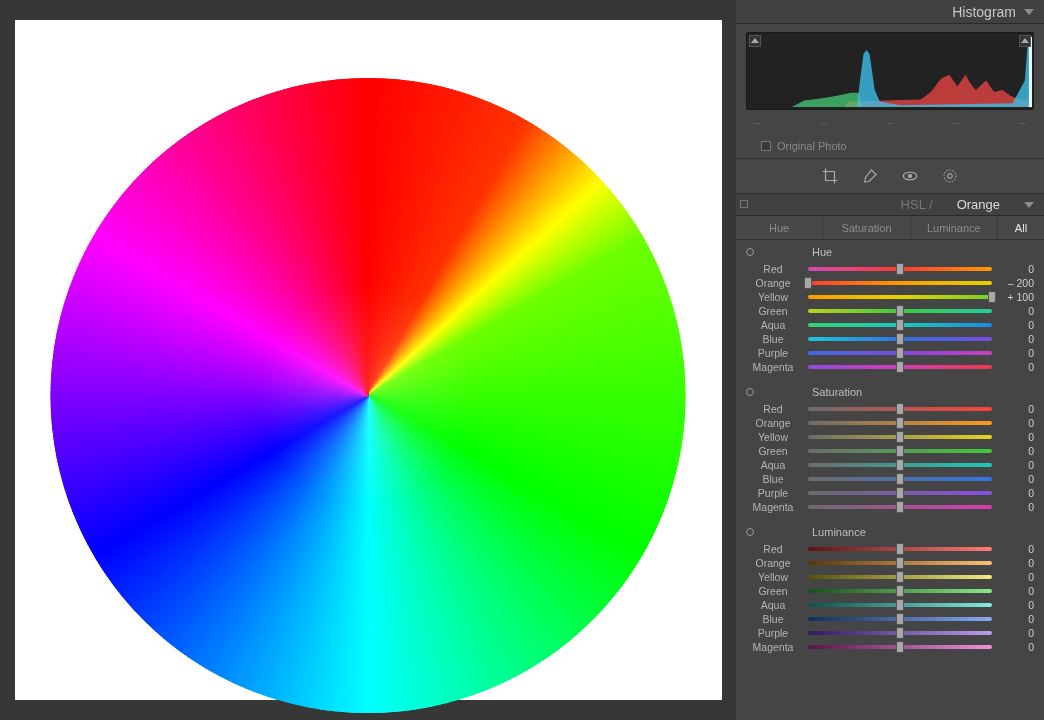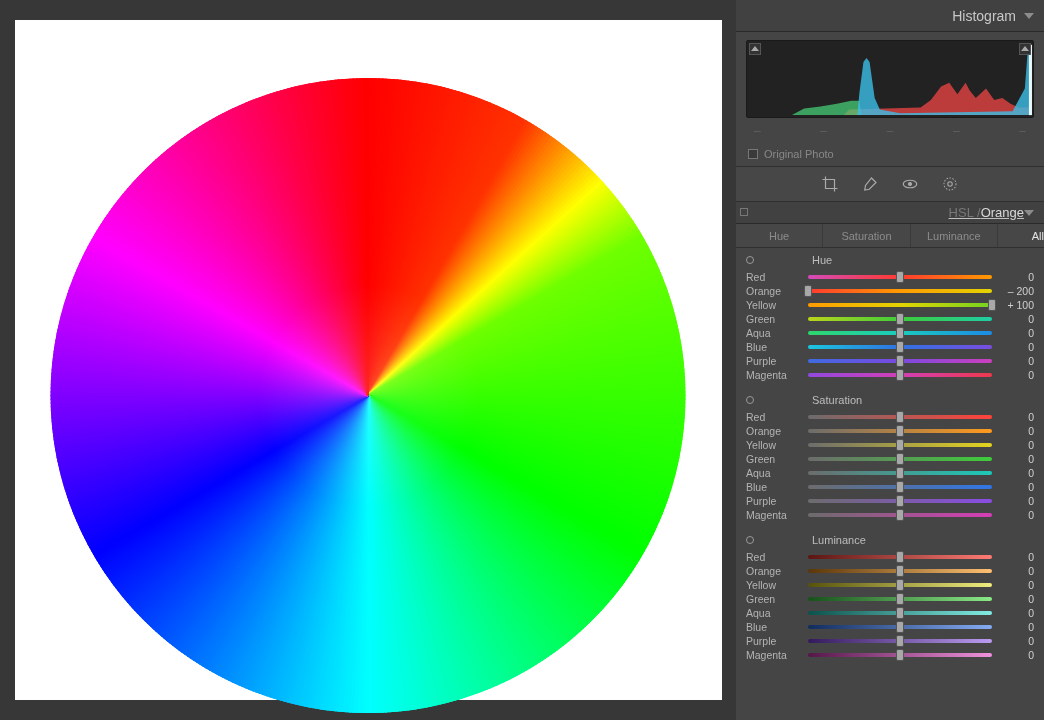--- a/index.html
+++ b/index.html
@@ -31,21 +31,21 @@
   }
 
   
   .panel {
     flex: 1;
     background: #454545;
     display: flex; flex-direction: column;
     overflow: hidden;
   }
   .panel-header {
-    height: 32px;
+    height: 24px;
     display: flex; align-items: center; justify-content: flex-end;
     padding: 0 10px;
     background: #414141;
     border-bottom: 1px solid #2a2a2a;
     font-size: 14px; color: #c8c8c8;
     gap: 8px;
   }
   .tri-down { width: 0; height: 0; border-left: 5px solid transparent; border-right: 5px solid transparent; border-top: 6px solid #8c8c8c; }
 
   
@@ -69,63 +69,62 @@
     border-bottom: 5px solid #aaa;
   }
   .hist-ticks {
     display: flex; justify-content: space-between;
     padding: 2px 18px 4px 18px; color: #606060; font-size: 12px;
   }
 
   .orig-row {
     display: flex; align-items: center; gap: 6px;
     padding: 6px 12px 6px 12px;
-    color: #888; font-size: 11px;
+    color: #888; font-size: 11px; margin-left: 13px;
   }
   .chk {
     width: 10px; height: 10px; border: 1px solid #777; background: #3a3a3a;
   }
 
   
   .tool-strip {
     height: 36px; margin: 0 0 0 0;
     background: #474747; border-top: 1px solid #2f2f2f; border-bottom: 1px solid #2f2f2f;
     display: flex; justify-content: center; align-items: center; gap: 22px;
   }
   .tool-ico { width: 18px; height: 18px; display: flex; align-items: center; justify-content: center; }
 
   
   .hsl-header {
     height: 22px;
     display: flex; align-items: center; justify-content: flex-end;
-    padding: 0 10px; gap: 0;
+    padding: 0 10px; gap: 24px;
     background: #414141; border-bottom: 1px solid #2a2a2a;
     font-size: 13px;
     position: relative;
-    text-decoration: underline;
   }
   .mini-grip {
     position: absolute; left: 4px; top: 6px;
     width: 8px; height: 8px;
     border: 1px solid #777;
   }
   .hsl-label-muted { color: #777; }
   .hsl-label-active { color: #d8d8d8; }
 
   
   .hsl-tabs {
     display: flex; height: 24px;
     background: #474747; border-bottom: 1px solid #303030;
   }
   .hsl-tab {
     flex: 1; display: flex; align-items: center; justify-content: center;
     color: #8c8c8c; font-size: 11px;
     border-right: 1px solid #3a3a3a;
   }
-  .hsl-tab:last-child { border-right: none; flex: 0 0 46px; justify-content: flex-end; }
+  .hsl-tab:last-child { border-right: none; flex: 0 0 46px; }
   .hsl-tab.active { color: #e6e6e6; }
 
   
   .sections { overflow-y: auto; flex: 1; }
   .section { padding: 4px 0 6px 0; }
   .sect-head {
     display: flex; align-items: center; gap: 8px;
     padding: 2px 10px 4px 10px;
   }
   .target-dot {
@@ -133,21 +132,21 @@
     background: transparent;
   }
   .sect-title { margin-left: 50px; color: #bdbdbd; font-size: 11px; }
 
   .slider-row {
     display: flex; align-items: center;
     padding: 1px 10px;
     gap: 6px;
   }
   .slider-row .lbl {
-    width: 54px; text-align: left; color: #b4b4b4; font-size: 10.5px;
+    width: 54px; text-align: center; color: #b4b4b4; font-size: 10.5px;
   }
   .slider-row .track {
     flex: 1; height: 4px; border-radius: 2px;
     position: relative; margin: 0 2px;
   }
   .slider-row .thumb {
     position: absolute; top: -4px;
     width: 8px; height: 12px; border-radius: 2px;
     background: #a8a8a8; border: 1px solid #555;
     transform: translateX(-50%);

